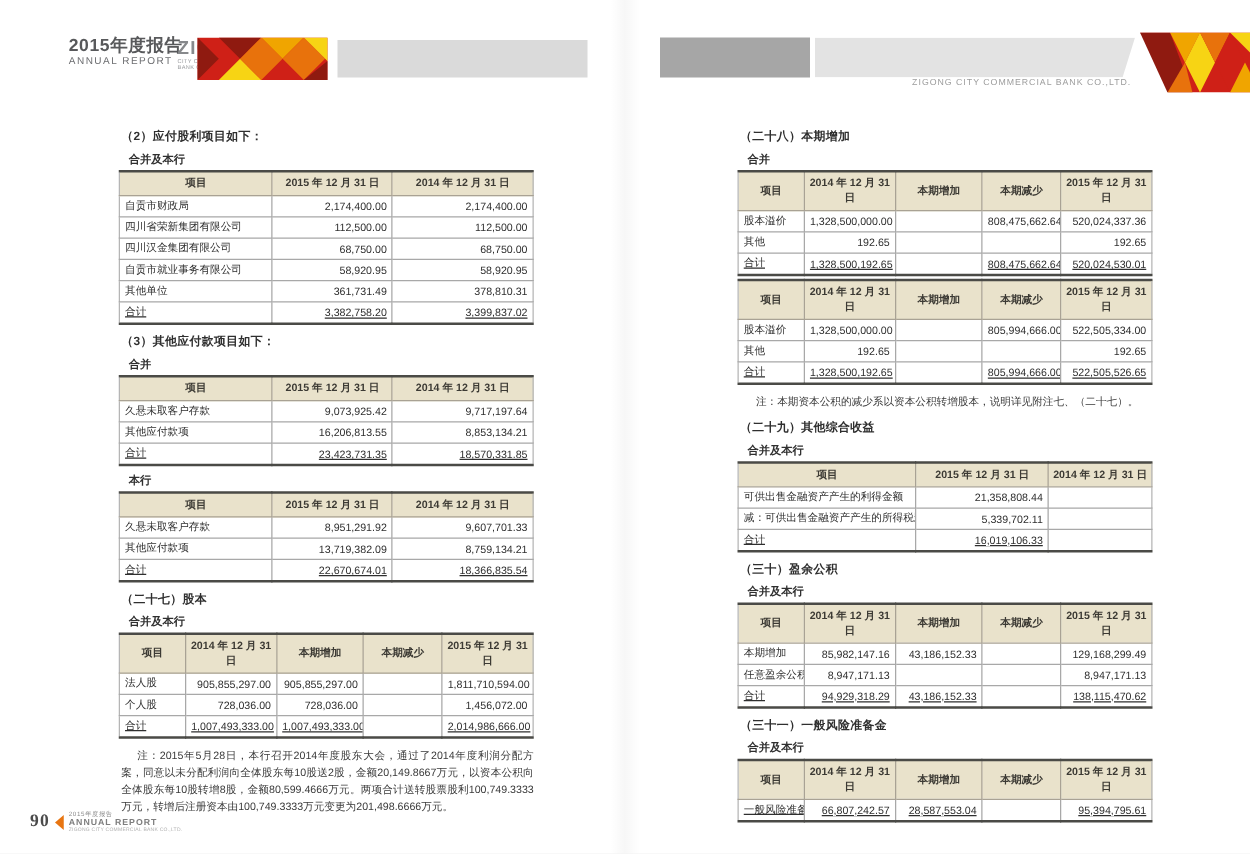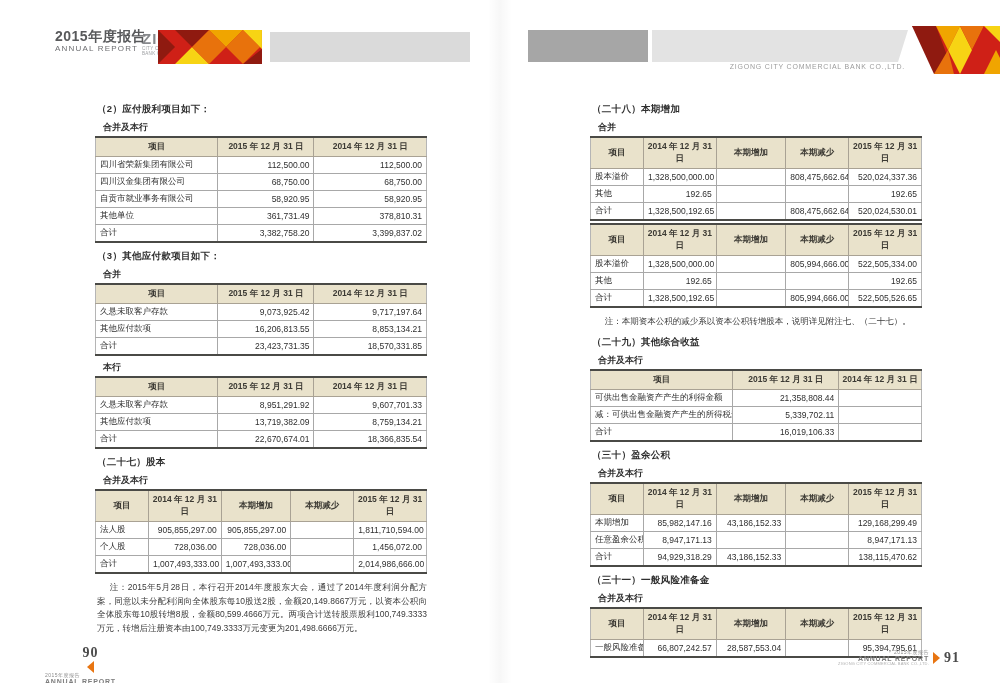--- a/index.html
+++ b/index.html
@@ -35,27 +35,27 @@
   .sec-sub.spaced { margin-top:24px; }
   .sec-note { font-size:8.5px; color:#3a3a3a; line-height:13.5px; margin:7px 0 0 2px; text-align:justify; text-indent:1.5em; }
 
   table.fin-table { width:100%; border-collapse:collapse; table-layout:fixed; margin-top:2px;
                     border-top:2px solid #4a4a46; border-bottom:2px solid #4a4a46; }
   .fin-table th { background:#e9e2cb; border:1px solid #a9a294; border-top:none; font-size:8.5px; font-weight:bold;
                   color:#3c3a34; text-align:center; padding:3px 3px; height:17px; }
   .fin-table td { border:1px solid #a8a8a8; border-top:1px solid #b5b5b5; font-size:8.5px; color:#2f2f2f;
                   text-align:right; padding:2px 4px; height:15px; white-space:nowrap; overflow:hidden; }
   .fin-table td:first-child { text-align:left; }
-  .fin-table tr:last-child td { border-bottom:none; }
+  .fin-table tr:last-child td { border-bottom:none;text-decoration:underline; }
   .fin-table th:first-child, .fin-table td:first-child { border-left:1px solid #b5b5b5; }
   .fin-table th:last-child, .fin-table td:last-child { border-right:1px solid #b5b5b5; }
 
   
   .footer { position:absolute; top:645px; height:26px; display:flex; align-items:center; }
-  .footer-left { left:45px;flex-direction:column; }
+  .footer-left { left:24px; }
   .footer-right { right:40px; }
   .page-num { font-family:"Liberation Serif","DejaVu Serif",serif; font-size:14px; font-weight:bold; color:#4b4b4b; letter-spacing:1px; }
   .tri { width:0; height:0; border-top:6px solid transparent; border-bottom:6px solid transparent; margin:0 4px; }
   .tri-left { border-right:7px solid #e87511; }
   .tri-right { border-left:7px solid #e87511; }
   .footer-text { display:flex; flex-direction:column; line-height:1; }
   .footer-cn { font-size:5px; color:#8a8a8a; letter-spacing:0.5px; }
   .footer-en { font-size:7px; color:#7d7d7d; letter-spacing:0.8px; font-weight:bold; }
   .footer-sub { font-size:4px; color:#b0b0b0; letter-spacing:0.2px; }
 </style>
@@ -113,20 +113,25 @@
         </colgroup>
         <thead>
           <tr>
             <th>项目</th>
             <th>2015 年 12 月 31 日</th>
             <th>2014 年 12 月 31 日</th>
           </tr>
         </thead>
         <tbody>
           <tr>
+            <td>自贡市财政局</td>
+            <td>2,174,400.00</td>
+            <td>2,174,400.00</td>
+          </tr>
+          <tr>
             <td>四川省荣新集团有限公司</td>
             <td>112,500.00</td>
             <td>112,500.00</td>
           </tr>
           <tr>
             <td>四川汉金集团有限公司</td>
             <td>68,750.00</td>
             <td>68,750.00</td>
           </tr>
           <tr>
@@ -451,24 +456,15 @@
 
   <div class="footer footer-left">
     <span class="page-num">90</span>
     <span class="tri tri-left"></span>
     <span class="footer-text">
       <span class="footer-cn">2015年度报告</span>
       <span class="footer-en">ANNUAL REPORT</span>
       <span class="footer-sub">ZIGONG CITY COMMERCIAL BANK CO.,LTD.</span>
     </span>
   </div>
-  <div class="footer footer-right">
-    <span class="footer-text" style="text-align:right">
-      <span class="footer-cn">2015年度报告</span>
-      <span class="footer-en">ANNUAL REPORT</span>
-      <span class="footer-sub">ZIGONG CITY COMMERCIAL BANK CO.,LTD.</span>
-    </span>
-    <span class="tri tri-right"></span>
-    <span class="page-num">91</span>
-  </div>
 
   <div class="gutter"></div>
 </div>
 
 </body></html>

